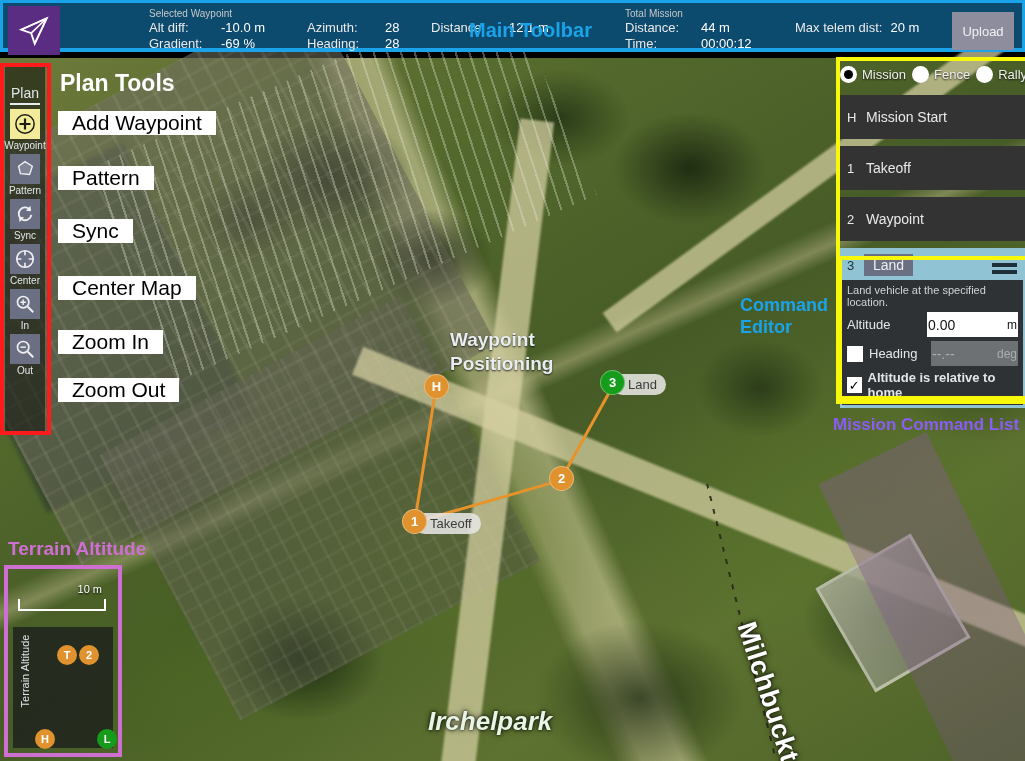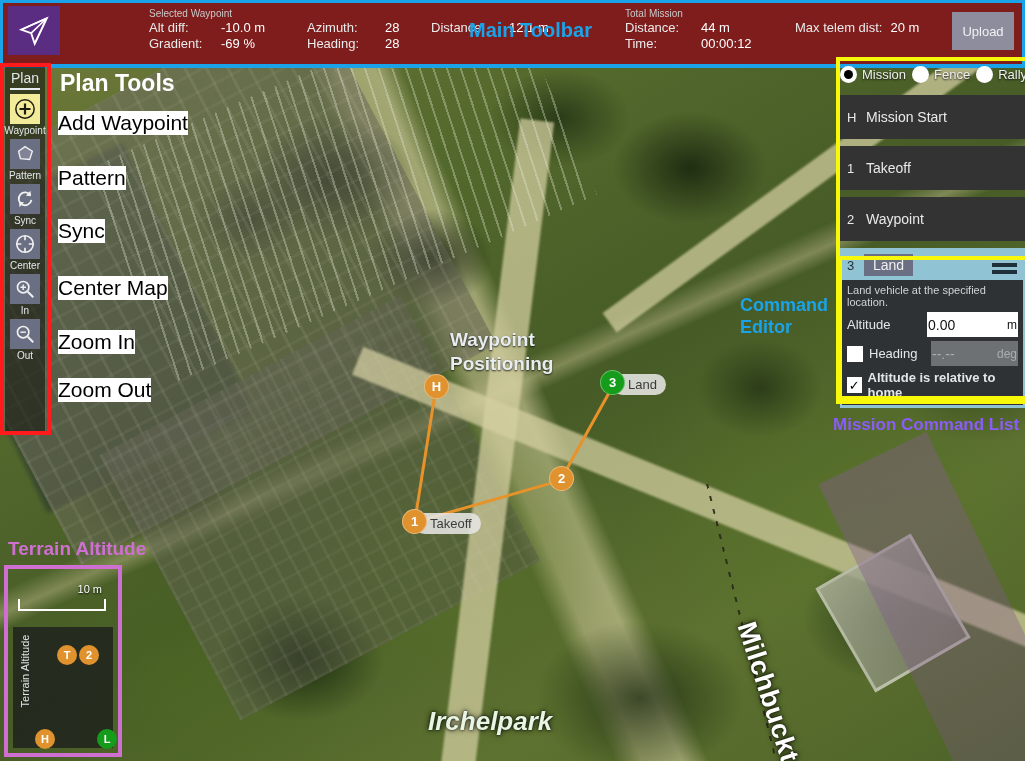--- a/index.html
+++ b/index.html
@@ -98,22 +98,22 @@
     pointer-events: none;
   }
   #irchelpark { left: 428px; top: 648px; font-size: 26px; }
   #milchbuck {
     left: 760px; top: 560px; font-size: 27px; font-style: normal; color: #fff;
     transform: rotate(72deg); transform-origin: left top; letter-spacing: .5px;
   }
 
   
   #toolbar {
-    position: absolute; left: 0; top: 0; width: 1025px; height: 68px;
-    background: #7f1d1d;
+    position: absolute; left: 0; top: 0; width: 1025px; height: 52px;
+    background: #0c4a6e;
     border: 3px solid #1aa3e8; border-bottom-width: 4px;
   }
   #logo {
     position: absolute; left: 5px; top: 3px; width: 52px; height: 49px;
     background: #5b2d82; display: flex; align-items: center; justify-content: center;
   }
   .tbgroup { position: absolute; top: 5px; color: #e9e9e9; }
   .tbcaption { font-size: 10px; color: #c9c9c9; margin-bottom: 1px; }
   .tbrow { display: flex; font-size: 13px; line-height: 16px; }
   .tbk { color: #eaeaea; }
@@ -131,39 +131,39 @@
     position: absolute; right: 8px; top: 9px; width: 62px; height: 38px;
     background: #8d8d9e; color: #f2f2f2; font-size: 13px;
     display: flex; align-items: center; justify-content: center; cursor: pointer;
   }
 
   
   #plantools {
     position: absolute; left: 4px; top: 64px; width: 42px; height: 368px;
     background: rgba(24,26,18,.62);
     border: 1px solid rgba(150,160,120,.5);
-    display: flex; flex-direction: column; align-items: center; padding-top: 5px;
+    display: flex; flex-direction: column; align-items: center; padding-top: 20px;
   }
   #plan-title { color: #dfe6e8; font-size: 14px; margin-bottom: 2px; }
   #plan-rule { width: 30px; height: 2px; background: #e6ecef; margin-bottom: 4px; }
   .tool { display: flex; flex-direction: column; align-items: center; margin-bottom: 2px; cursor: pointer; }
   .toolbox {
     width: 30px; height: 30px; background: #6b6f84;
     display: flex; align-items: center; justify-content: center;
   }
   .toolbox.active { background: #f2eb9a; }
   .toollabel { font-size: 10px; color: #e2e8ea; line-height: 13px; }
   #plantools-frame {
     position: absolute; left: 0px; top: 63px; width: 51px; height: 372px;
     border: 4px solid #ff1b1b; pointer-events: none;
   }
 
   
   .anno { position: absolute; pointer-events: none; white-space: nowrap; }
-  .anno-white { background: #fff; color: #000; font-size: 21px; padding: 0 0; }
+  .anno-white { background: #fff; color: #000; font-size: 21px; padding: 0 14px; }
   #anno-plantools { left: 60px; top: 70px; color: #ffffff; font-size: 23px; font-weight: bold; text-align: center; }
   #anno-addwp   { left: 58px; top: 111px; }
   #anno-pattern { left: 58px; top: 166px; }
   #anno-sync    { left: 58px; top: 219px; }
   #anno-center  { left: 58px; top: 276px; }
   #anno-zoomin  { left: 58px; top: 330px; }
   #anno-zoomout { left: 58px; top: 378px; }
   #anno-wppos {
     left: 450px; top: 328px; color: #e8edf0; font-size: 19px; font-weight: bold;
     line-height: 24px; text-shadow: 0 1px 2px rgba(0,0,0,.8);

